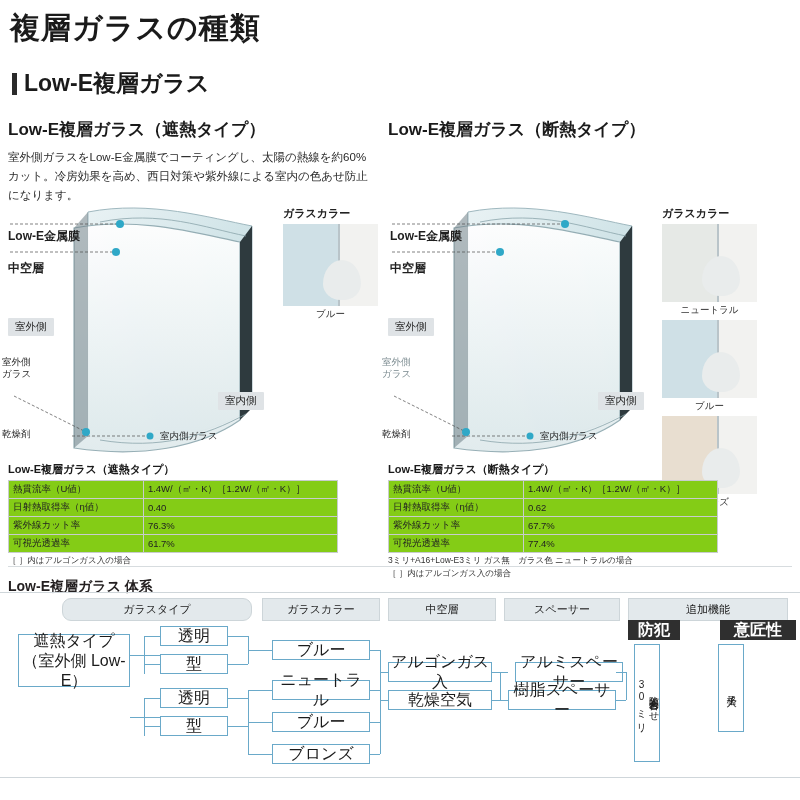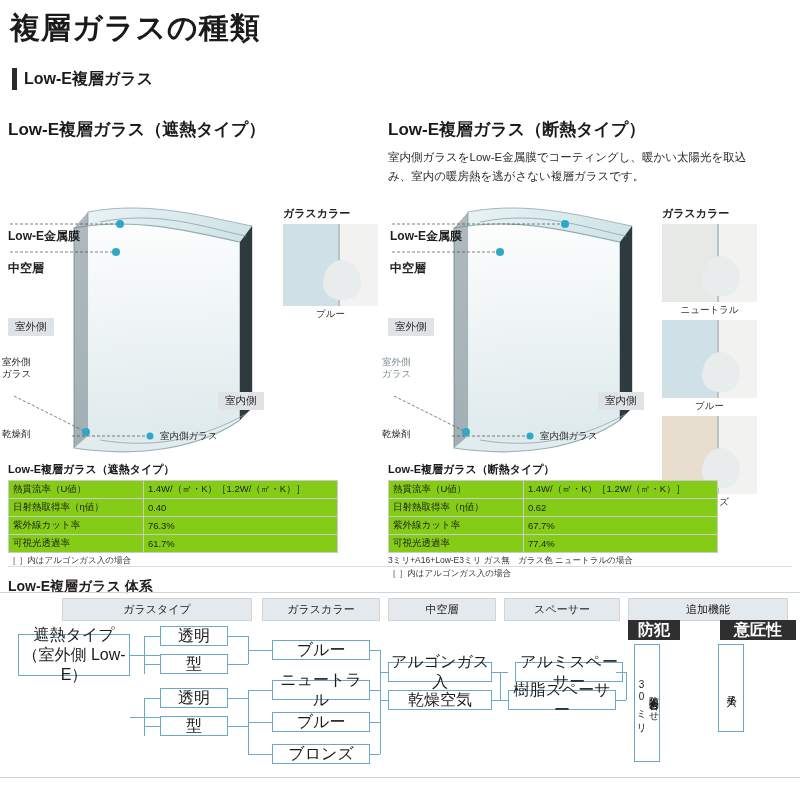--- a/index.html
+++ b/index.html
@@ -17,21 +17,21 @@
   .main-title {
     position: absolute; left: 10px; top: 8px;
     font-size: 30px; font-weight: bold; letter-spacing: 1px;
     color: #1a1a1a;
   }
   .subhead-wrap {
     position: absolute; left: 12px; top: 68px;
     display: flex; align-items: center;
   }
   .subhead-bar { width: 5px; height: 22px; background:#2b2b2b; margin-right: 7px; }
-  .subhead { font-size: 16px; font-weight: bold; color:#1a1a1a; }
+  .subhead { font-size: 23px; font-weight: bold; color:#1a1a1a; }
 
   
   .col-title {
     position: absolute; font-size: 17px; font-weight: bold; color:#1a1a1a;
   }
   .col-desc {
     position: absolute; font-size: 11.5px; line-height: 1.65; color:#2a2a2a;
   }
 
   
@@ -98,20 +98,21 @@
 <div class="page">
 
   <div class="main-title">複層ガラスの種類</div>
 
   <div class="subhead-wrap">
     <div class="subhead-bar"></div>
     <div class="subhead">Low-E複層ガラス</div>
   </div>
 
   <div class="col-title" style="left:8px; top:118px;">Low-E複層ガラス（遮熱タイプ）</div>
+  <div class="col-desc" style="left:8px; top:148px; width:368px;">室外側ガラスをLow-E金属膜でコーティングし、太陽の熱線を約60%カット。冷房効果を高め、西日対策や紫外線による室内の色あせ防止になります。</div>
 
   <div class="diagram" style="left:0px; top:200px; width:400px; height:255px;">
     <svg width="400" height="255" viewBox="0 0 400 255">
       <defs>
         <linearGradient id="gA" x1="0" y1="0" x2="1" y2="1">
           <stop offset="0%" stop-color="#e9f2f4"></stop>
           <stop offset="55%" stop-color="#cfe3e7"></stop>
           <stop offset="100%" stop-color="#b9d7dd"></stop>
         </linearGradient>
         <linearGradient id="gB" x1="0" y1="0" x2="0" y2="1">
@@ -177,21 +178,20 @@
       <tr>
         <td class="k">可視光透過率</td>
         <td>61.7%</td>
       </tr>
     </tbody>
       </table>
     <div class="note">［ ］内はアルゴンガス入の場合</div>
   </div>
 
   <div class="col-title" style="left:388px; top:118px;">Low-E複層ガラス（断熱タイプ）</div>
-  <div class="col-desc" style="left:388px; top:148px; width:372px;">室内側ガラスをLow-E金属膜でコーティングし、暖かい太陽光を取込み、室内の暖房熱を逃がさない複層ガラスです。</div>
 
   <div class="diagram" style="left:380px; top:200px; width:400px; height:255px;">
     <svg width="400" height="255" viewBox="0 0 400 255">
       <defs>
         <linearGradient id="gC" x1="0" y1="0" x2="1" y2="1">
           <stop offset="0%" stop-color="#e9f2f4"></stop>
           <stop offset="55%" stop-color="#cfe3e7"></stop>
           <stop offset="100%" stop-color="#b9d7dd"></stop>
         </linearGradient>
         <linearGradient id="gD" x1="0" y1="0" x2="0" y2="1">
@@ -275,30 +275,30 @@
     <div class="note">3ミリ+A16+Low-E3ミリ ガス無　ガラス色 ニュートラルの場合</div>
     <div class="note">［ ］内はアルゴンガス入の場合</div>
   </div>
 
   <div class="hr-mid"></div>
   <div class="flow-title">Low-E複層ガラス 体系</div>
   <div class="hr-top"></div>
 
   <div class="flow">
 
-    <div class="fhead" style="left:62px; top:2px; width:190px;">ガラスタイプ</div>
+    <div class="fhead" style="left:62px; top:2px; width:190px;border-radius:9px;">ガラスタイプ</div>
     <div class="fhead" style="left:262px; top:2px; width:118px;">ガラスカラー</div>
     <div class="fhead" style="left:388px; top:2px; width:108px;">中空層</div>
     <div class="fhead" style="left:628px; top:2px; width:160px;">追加機能</div>
     <div class="fhead" style="left:504px; top:2px; width:116px;">スペーサー</div>
 
     <div class="fbox dark" style="left:628px; top:24px; width:52px; height:20px;">防犯</div>
     <div class="fbox dark" style="left:720px; top:24px; width:76px; height:20px;">意匠性</div>
 
-    <div class="fbox" style="left:18px; top:38px; width:112px; height:42px; white-space:pre-line;">遮熱タイプ
+    <div class="fbox" style="left:18px; top:38px; width:112px; height:53px; white-space:pre-line;">遮熱タイプ
 （室外側 Low-E）</div>
 
     <div class="fbox" style="left:160px; top:30px; width:68px; height:20px;">透明</div>
     <div class="fbox" style="left:160px; top:58px; width:68px; height:20px;">型</div>
     <div class="fbox" style="left:160px; top:92px; width:68px; height:20px;">透明</div>
     <div class="fbox" style="left:160px; top:120px; width:68px; height:20px;">型</div>
 
     <div class="fbox" style="left:272px; top:44px; width:98px; height:20px;">ブルー</div>
     <div class="fbox" style="left:272px; top:84px; width:98px; height:20px;">ニュートラル</div>
     <div class="fbox" style="left:272px; top:116px; width:98px; height:20px;">ブルー</div>

